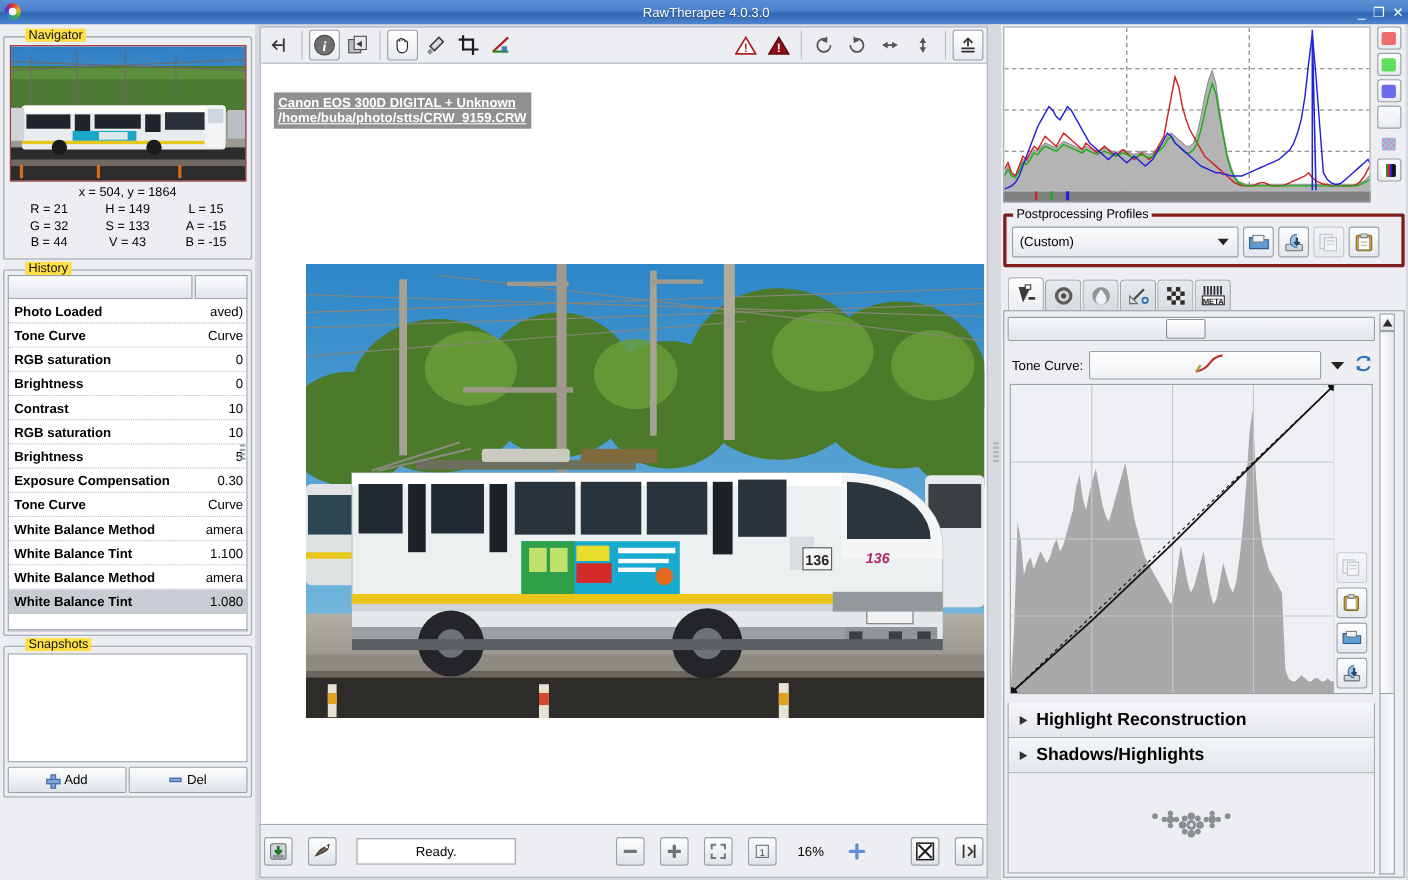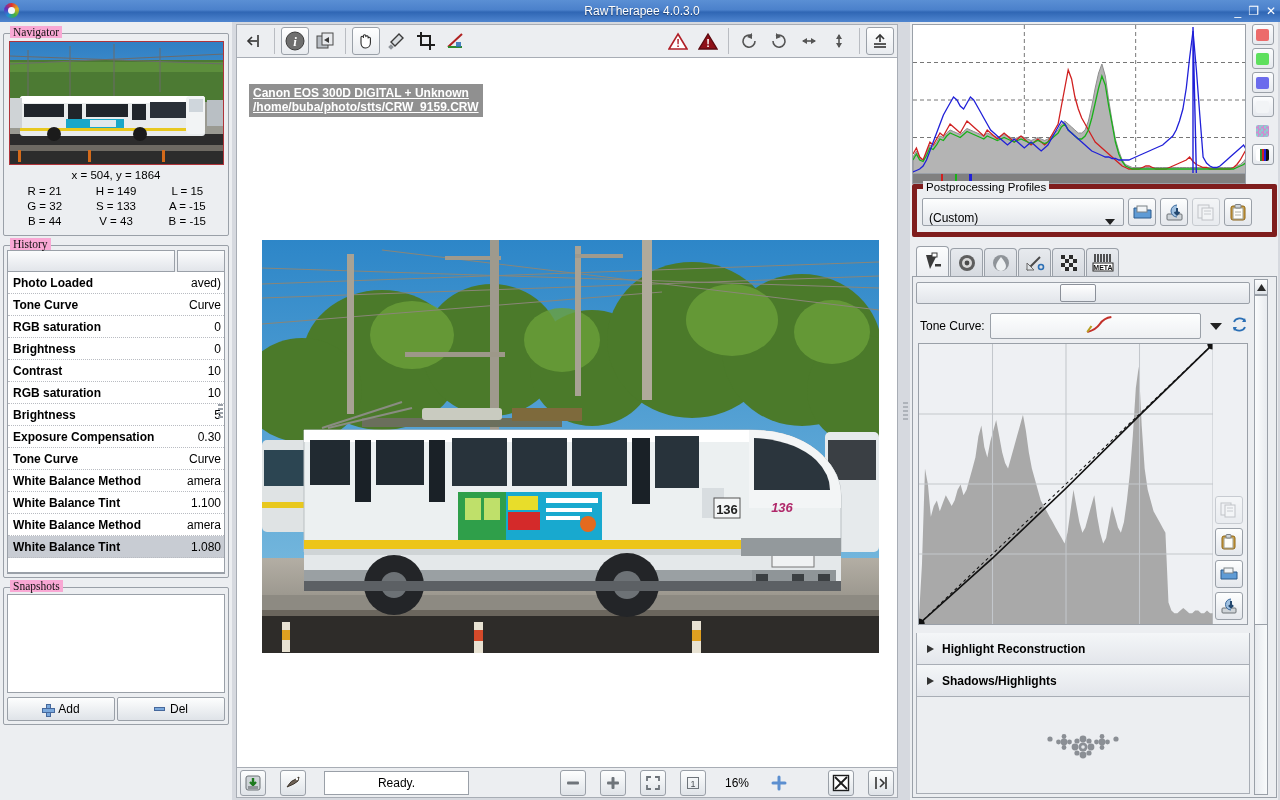--- a/index.html
+++ b/index.html
@@ -35,22 +35,22 @@
 
   
   #body { display:flex; width:1280px; height:778px; background:#d6d9df; }
 
   
   #left { width:232px; height:778px; background:#eceef1; display:flex; flex-direction:column;
           padding:2px 3px 3px 3px; }
   .frame { border:1px solid #9aa0a8; border-radius:2px; background:#eceef1; position:relative;
            margin-top:9px; }
   .frame > .legend {
-    position:absolute; top:-8px; left:6px; background:#f9a8d4; padding:0 3px;
-    font-size:11.5px; color:#111;font-family:Liberation Serif, serif;
+    position:absolute; top:-8px; left:19px; background:#fde047; padding:0 3px;
+    font-size:11.5px; color:#111;
   }
   
   #nav-frame { padding:7px 5px 4px 5px; }
   #nav-img { width:215px; height:124px; position:relative; overflow:hidden;
              border:1px solid #7c8088; outline:1px solid #b0333a; outline-offset:-1px; }
   #nav-coords { text-align:center; font-size:11.5px; padding:4px 0 3px 0; }
   #nav-vals { display:flex; font-size:11.5px; line-height:15px; padding-bottom:2px; }
   #nav-vals .col { flex:1; text-align:center; }
   #nav-vals .col div { white-space:pre; }
 
@@ -104,23 +104,23 @@
   .tbtn.active { border-color:#9aa0a8; background:linear-gradient(#ffffff,#e8ebef); }
   .tsep { width:1px; height:26px; background:#b9bcc2; margin:0 4px; }
   .tspace { flex:1; }
   #cimgarea { flex:1; background:#ffffff; border:1px solid #a8adb5; border-top:none;
               position:relative; overflow:hidden; }
   #exif-box { position:absolute; left:12px; top:26px; background:rgba(120,120,120,.82);
               color:#fff; font-size:12px; font-weight:bold; padding:2px 4px 3px 4px;
               line-height:14px; letter-spacing:0px; white-space:nowrap;text-decoration:underline; }
   #exif-box .l3 { font-weight:bold; }
   #exif-box sub { font-size:9px; font-weight:bold; }
-  #photo { position:absolute; left:25px; top:182px; width:617px; height:413px;
+  #photo { position:absolute; left:41px; top:182px; width:617px; height:413px;
            overflow:hidden; }
-  #cstatus { height:30px; background:#eceef1; border:1px solid #a8adb5; border-top:none;
+  #cstatus { height:48px; background:#eceef1; border:1px solid #a8adb5; border-top:none;
              display:flex; align-items:center; padding:0 3px; gap:14px; }
   .sbtn { width:26px; height:26px; border:1px solid #9aa0a8; border-radius:3px;
           background:linear-gradient(#fdfefe,#dfe3e8); display:flex; align-items:center;
           justify-content:center; cursor:default; }
   #status-field { width:145px; height:24px; border:1px solid #9aa0a8; background:#fff;
                   display:flex; align-items:center; justify-content:center; font-size:12px;
                   margin-left:4px; }
   #zoom-label { font-size:12px; padding:0 4px; min-width:34px; text-align:center; }
 
   
@@ -133,27 +133,27 @@
   #hist-rgbbar { width:334px; height:10px; background:#808080; border:1px solid #9aa0a8;
                  border-top:none; position:relative; }
   #hist-toggles { width:30px; display:flex; flex-direction:column; align-items:center;
                   gap:3px; padding-left:3px; }
   .chip { width:22px; height:21px; border:1px solid #9aa0a8; border-radius:3px;
           background:linear-gradient(#fcfdfe,#e6e9ee); display:flex; align-items:center;
           justify-content:center; cursor:default; }
   .chip i { width:13px; height:12px; display:block; border-radius:2px; }
   .chip.noborder { border-color:transparent; background:transparent; }
 
-  #pp-frame { margin-top:0; border:5px solid #7f1d1d; border-radius:2px;
+  #pp-frame { margin-top:10px; border:3px solid #7f1d1d; border-radius:2px;
               position:relative; padding:9px 20px 6px 5px; }
   #pp-frame .legend { position:absolute; top:-8px; left:6px; background:#eceef1;
                       padding:0 3px; font-size:11.5px; }
   #pp-row { display:flex; gap:4px; align-items:center; }
   #pp-combo { flex:1; height:28px; border:1px solid #9aa0a8; border-radius:2px;
-              background:linear-gradient(#fdfefe,#e4e7ec); display:flex; align-items:flex-end;
+              background:linear-gradient(#fdfefe,#e4e7ec); display:flex; align-items:center;
               padding:0 6px; font-size:12px; position:relative; }
   #pp-combo .arw { position:absolute; right:8px; width:0;height:0;
                    border-left:5px solid transparent;border-right:5px solid transparent;
                    border-top:6px solid #222; }
   .ibtn { width:28px; height:28px; border:1px solid #9aa0a8; border-radius:3px;
           background:linear-gradient(#fdfefe,#e4e7ec); display:flex; align-items:center;
           justify-content:center; cursor:default; }
   .ibtn.disabled { opacity:.45; }
 
   #tool-tabs { display:flex; margin-top:9px; padding-left:4px; gap:1px; align-items:flex-end; }
@@ -174,21 +174,21 @@
   #tc-label { font-size:12px; }
   #tc-combo { flex:1; height:26px; border:1px solid #9aa0a8; border-radius:2px;
               background:linear-gradient(#fdfefe,#eef0f3); position:relative; }
   #curve-box { height:282px; border:1px solid #9aa0a8; background:#eef0f3; position:relative;
                margin:0 2px; display:flex; }
   #curve-canvas { flex:1; position:relative; overflow:hidden; }
   #curve-sidebtns { width:34px; display:flex; flex-direction:column; justify-content:flex-end;
                     gap:4px; padding:0 2px 4px 2px; }
   .exp-row { height:32px; border:1px solid #a8adb5; border-top:none;
              background:linear-gradient(#f4f6f8,#e3e6eb); display:flex; align-items:center;
-             padding-left:10px; gap:8px; font-size:12px; font-weight:bold; cursor:default; }
+             padding-left:10px; gap:8px; font-size:16px; font-weight:bold; cursor:default; }
   .exp-row .tri { width:0;height:0;border-top:4.5px solid transparent;
                   border-bottom:4.5px solid transparent; border-left:7px solid #333; }
   #ornament { flex:1; display:flex; align-items:center; justify-content:center;
               border:1px solid #a8adb5; border-top:none; background:#eceef1; }
   #rscroll { width:16px; display:flex; flex-direction:column; padding:2px 1px; }
   #rscroll .sarrow { height:16px; border:1px solid #9aa0a8;
       background:linear-gradient(#fdfefe,#dfe3e8); display:flex;align-items:center;
       justify-content:center; }
   #rscroll .strough { flex:1; border:1px solid #9aa0a8; border-top:none;
       background:linear-gradient(to right,#e9ecf0,#f8fafb); }

